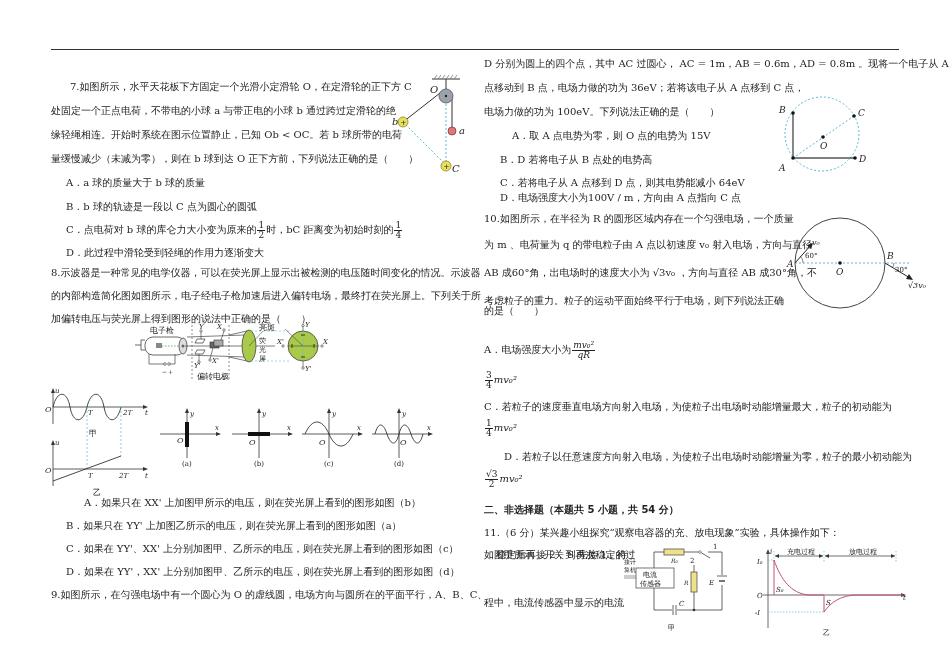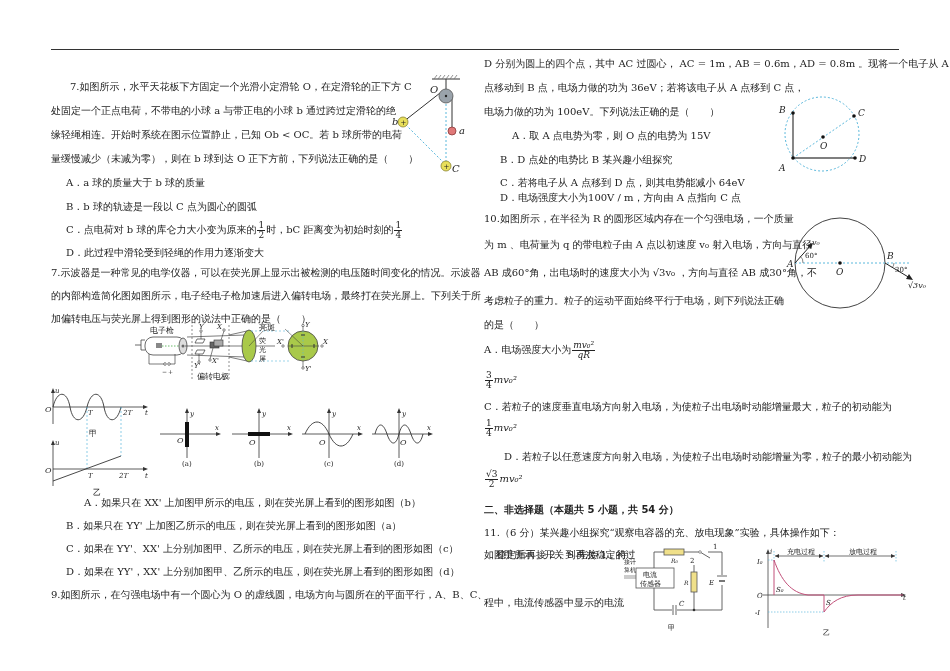--- a/index.html
+++ b/index.html
@@ -56,21 +56,21 @@
     <circle cx="56" cy="101" r="5" fill="#e8df5a" stroke="#8a8430" stroke-width="0.8"></circle>
     <text x="53.5" y="103.5" font-size="7">+</text>
     <text x="40" y="28" font-size="10" font-style="italic">O</text>
     <text x="2" y="60" font-size="10" font-style="italic">b</text>
     <text x="69" y="69" font-size="10" font-style="italic">a</text>
     <text x="62" y="107" font-size="10" font-style="italic">C</text>
   </svg>
 </div>
 
 <div>
-  <div class="t" style="left:51px;top:266px;">7.示波器是一种常见的电学仪器，可以在荧光屏上显示出被检测的电压随时间变化的情况。示波器</div>
+  <div class="t" style="left:51px;top:266px;">8.示波器是一种常见的电学仪器，可以在荧光屏上显示出被检测的电压随时间变化的情况。示波器</div>
   <div class="t" style="left:51px;top:289px;">的内部构造简化图如图所示，电子经电子枪加速后进入偏转电场，最终打在荧光屏上。下列关于所</div>
   <div class="t" style="left:51px;top:312px;">加偏转电压与荧光屏上得到图形的说法中正确的是（　　）</div>
 
   <svg style="left:125px;top:323px;" width="215" height="60" viewBox="0 0 215 60">
 
     <path d="M10 22 h6 v-5 h4 M16 22 v5 h4" fill="none" stroke="#444" stroke-width="0.8"></path>
 
     <rect x="20" y="14" width="40" height="18" rx="8" fill="none" stroke="#444" stroke-width="0.8"></rect>
     <rect x="31" y="20" width="6" height="5" fill="#888"></rect>
     <line x1="37" y1="23" x2="56" y2="23" stroke="#4a4" stroke-width="0.8" stroke-dasharray="1.5,1.5"></line>
@@ -228,21 +228,21 @@
   <div class="t" style="left:66px;top:565px;">D．如果在 YY'，XX' 上分别加图甲、乙所示的电压，则在荧光屏上看到的图形如图（d）</div>
 </div>
 
 <div>
   <div class="t" style="left:51px;top:588px;">9.如图所示，在匀强电场中有一个圆心为 O 的虚线圆，电场方向与圆所在的平面平行，A、B、C、</div>
   <div class="t" style="left:484px;top:57px;">D 分别为圆上的四个点，其中 AC 过圆心， AC = 1m，AB = 0.6m，AD = 0.8m 。现将一个电子从 A</div>
   <div class="t" style="left:484px;top:81px;">点移动到 B 点，电场力做的功为 36eV；若将该电子从 A 点移到 C 点，</div>
   <div class="t" style="left:484px;top:105px;">电场力做的功为 100eV。下列说法正确的是（　　）</div>
 
   <div class="t" style="left:500px;top:129px;margin-left:12px;">A．取 A 点电势为零，则 O 点的电势为 15V</div>
-  <div class="t" style="left:500px;top:153px;">B．D 点处的电势比 B 某兴趣小组探究</div>
+  <div class="t" style="left:500px;top:153px;">B．D 若将电子从 B 点处的电势高</div>
   <div class="t" style="left:500px;top:176px;">C．若将电子从 A 点移到 D 点，则其电势能减小 64eV</div>
   <div class="t" style="left:500px;top:191px;">D．电场强度大小为100V / m，方向由 A 点指向 C 点</div>
 
   <svg style="left:776px;top:96px;" width="95" height="80" viewBox="0 0 95 80">
     <circle cx="46" cy="38" r="37" fill="none" stroke="#5bb8dc" stroke-width="1" stroke-dasharray="2,2"></circle>
     <line x1="17" y1="62" x2="17" y2="17" stroke="#555" stroke-width="1.4"></line>
     <line x1="17" y1="62" x2="79" y2="62" stroke="#555" stroke-width="1.4"></line>
     <line x1="17" y1="62" x2="78" y2="20" stroke="#5bb8dc" stroke-width="1" stroke-dasharray="2,2"></line>
     <circle cx="17" cy="62" r="1.8" fill="#111"></circle>
     <circle cx="17" cy="17" r="1.8" fill="#111"></circle>
@@ -255,21 +255,21 @@
     <text x="83" y="66" font-size="9" font-style="italic">D</text>
     <text x="44" y="53" font-size="9" font-style="italic">O</text>
   </svg>
 </div>
 
 <div>
   <div class="t" style="left:484px;top:212px;">10.如图所示，在半径为 R 的圆形区域内存在一个匀强电场，一个质量</div>
   <div class="t" style="left:484px;top:238px;">为 m 、电荷量为 q 的带电粒子由 A 点以初速度 v₀ 射入电场，方向与直径</div>
   <div class="t" style="left:484px;top:266px;">AB 成60°角，出电场时的速度大小为 √3v₀ ，方向与直径 AB 成30°角，不</div>
   <div class="t" style="left:484px;top:294px;">考虑粒子的重力。粒子的运动平面始终平行于电场，则下列说法正确</div>
-  <div class="t" style="left:484px;top:318px;text-align:right;">的是（　　）</div>
+  <div class="t" style="left:484px;top:304px;text-align:right;">的是（　　）</div>
 
   <div class="t" style="left:484px;top:338px;line-height:24px;">
     <span>A．电场强度大小为</span><span class="frac it"><span class="n">mv₀²</span><span class="d">qR</span></span>
   </div>
   <div class="t" style="left:484px;top:368px;line-height:24px;">
     <span class="frac"><span class="n">3</span><span class="d">4</span></span><span class="it">mv₀²</span>
   </div>
   <div class="t" style="left:484px;top:400px;">C．若粒子的速度垂直电场方向射入电场，为使粒子出电场时动能增量最大，粒子的初动能为</div>
   <div class="t" style="left:484px;top:416px;line-height:24px;">
     <span class="frac"><span class="n">1</span><span class="d">4</span></span><span class="it">mv₀²</span>

